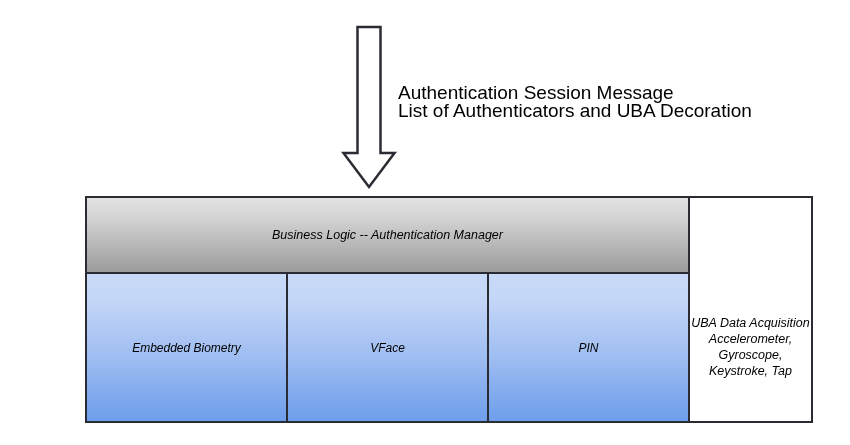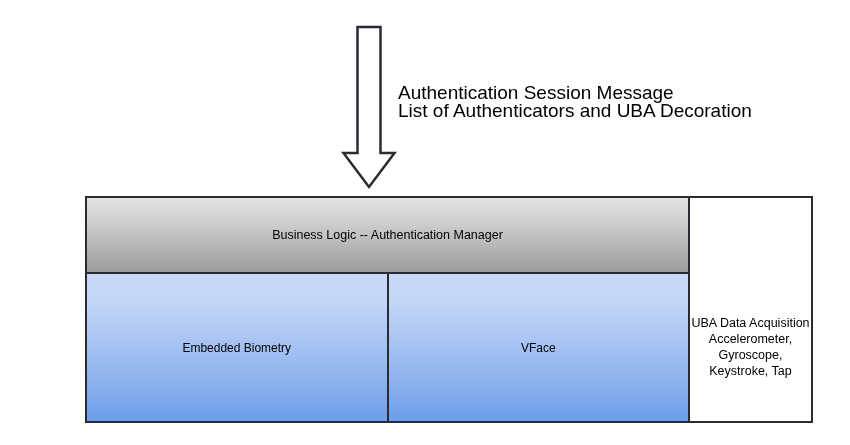--- a/index.html
+++ b/index.html
@@ -55,20 +55,21 @@
     position: absolute;
     left: 85px;
     top: 196px;
     width: 728px;
     height: 227px;
     box-sizing: border-box;
     border: 2.5px solid #2b2b33;
     background: #ffffff;
     display: flex;
     flex-direction: row;
+    font-style: italic;
   }
 
   
   .left-stack {
     width: 603px;
     display: flex;
     flex-direction: column;
     box-sizing: border-box;
   }
 
@@ -155,20 +156,23 @@
         <span>Business Logic -- Authentication Manager</span>
       </div>
 
       <div class="authenticator-row">
         <div class="authenticator-cell">
           <span>Embedded Biometry</span>
         </div>
         <div class="authenticator-cell">
           <span>VFace</span>
         </div>
+        <div class="authenticator-cell">
+          <span>PIN</span>
+        </div>
       </div>
 
     </div>
 
     <div class="uba-panel">
       <span class="uba-text">UBA Data Acquisition Accelerometer, Gyroscope, Keystroke, Tap</span>
     </div>
 
   </div>
 

